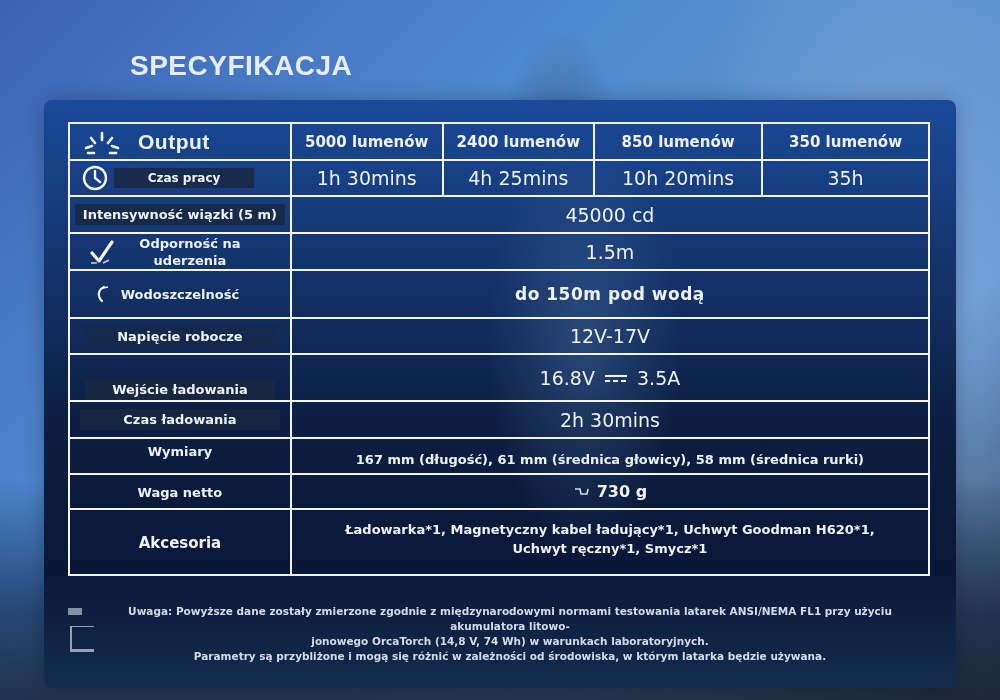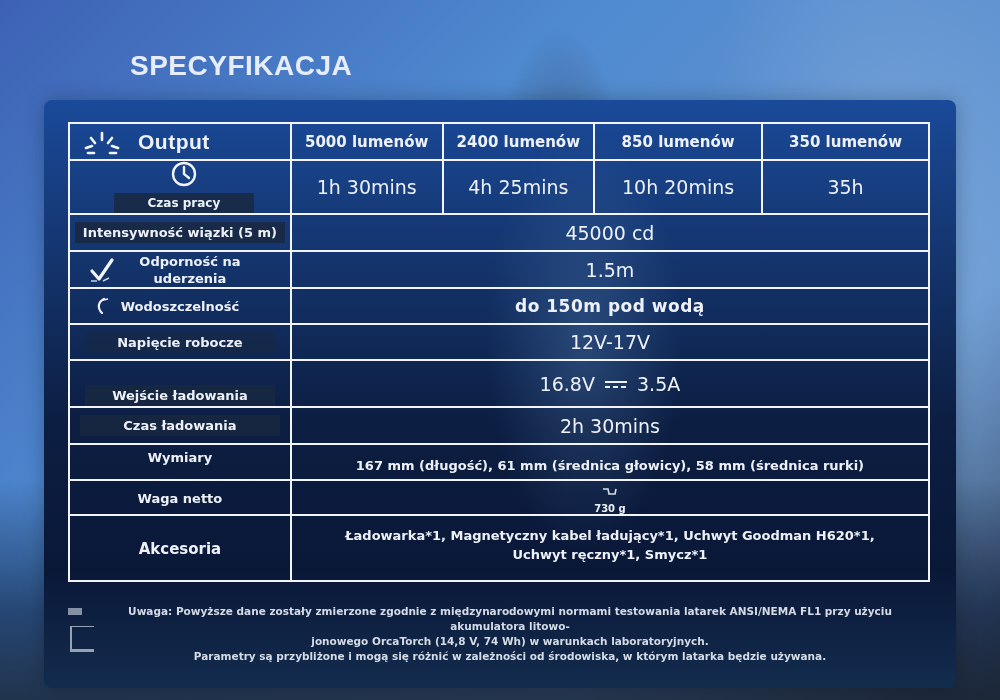--- a/index.html
+++ b/index.html
@@ -51,21 +51,21 @@
   }
   .mode-name { font-size: 12.5px; font-weight: bold; }
   .lumen { font-size: 15px; font-weight: bold; }
   .runtime { font-size: 19px; }
   .label-sm { font-size: 13px; font-weight: bold; }
   .val-big { font-size: 19px; }
   .val-bold { font-size: 17px; font-weight: bold; letter-spacing: 0.5px; }
   .val-small { font-size: 13px; font-weight: bold; }
   .output-cell { display: flex; align-items: center; justify-content: flex-start; gap: 16px; padding-left: 8px; }
   .output-cell .txt { font-family: "Liberation Sans", sans-serif; font-weight: bold; font-size: 21px; letter-spacing: 0.5px; }
-  .icon-row { display: flex; align-items: center; gap: 6px; justify-content: center; position: relative; flex-direction: column; }
+  .icon-row { display: flex; align-items: center; gap: 6px; justify-content: center; position: relative; }
   .label-box {
     background: rgba(25,40,65,0.85);
     padding: 3px 8px;
     display: inline-block;
   }
   .lab-left { position: absolute; left: 6px; top: 50%; transform: translateY(-50%); }
   .dc-symbol { display: inline-block; width: 22px; height: 10px; position: relative; margin: 0 4px; vertical-align: middle; }
   .dc-symbol::before { content: ""; position: absolute; left: 0; right: 0; top: 1px; height: 2px; background: #eef2f8; }
   .dc-symbol::after { content: ""; position: absolute; left: 0; right: 0; top: 6px; height: 2px;
     background: repeating-linear-gradient(90deg, #eef2f8 0 5px, transparent 5px 8px); }
@@ -148,21 +148,21 @@
           <line x1="15" y1="24" x2="21" y2="21" stroke="#c9d4e4" stroke-width="1.5"></line>
         </svg>
         <span class="label-sm" style="line-height:17px; padding-left:20px;">
           <span>Odporność na</span><br>
           <span>uderzenia</span>
         </span>
       </div>
     </td>
     <td colspan="4" class="val-big">1.5m</td>
   </tr>
-  <tr style="height:36px">
+  <tr style="height:48px">
     <td>
       <div class="icon-row">
         <svg class="lab-left" width="16" height="20" viewBox="0 0 16 20" style="left:20px;">
           <path d="M10 3 C4 6, 3 12, 8 17" fill="none" stroke="#f2f4f8" stroke-width="2.2" stroke-linecap="round"></path>
           <line x1="9" y1="4" x2="14" y2="3" stroke="#f2f4f8" stroke-width="1.4"></line>
         </svg>
         <span class="label-sm">Wodoszczelność</span>
       </div>
     </td>
     <td colspan="4" class="val-bold">do 150m pod wodą</td>
@@ -197,21 +197,21 @@
   </tr>
   <tr style="height:35px">
     <td>
       <span class="label-sm">Waga netto</span>
     </td>
     <td colspan="4">
       <span class="icon-row" style="display:inline-flex;">
         <svg width="18" height="12" viewBox="0 0 18 12">
           <path d="M2 4 L7 4 L8 9 L14 9 L15 4" fill="none" stroke="#d8dee8" stroke-width="1.6"></path>
         </svg>
-        <span class="val-small" style="font-size:10px;">730 g</span>
+        <span class="val-small" style="font-size:16px;">730 g</span>
       </span>
     </td>
   </tr>
   <tr style="height:66px">
     <td>
       <span style="font-size:15px; font-weight:bold;margin-top:20px;">Akcesoria</span>
     </td>
     <td colspan="4" class="val-small" style="line-height:19px; vertical-align:top; padding-top:10px;">
       <span>Ładowarka*1, Magnetyczny kabel ładujący*1, Uchwyt Goodman H620*1,</span><br>
       <span>Uchwyt ręczny*1, Smycz*1</span>

